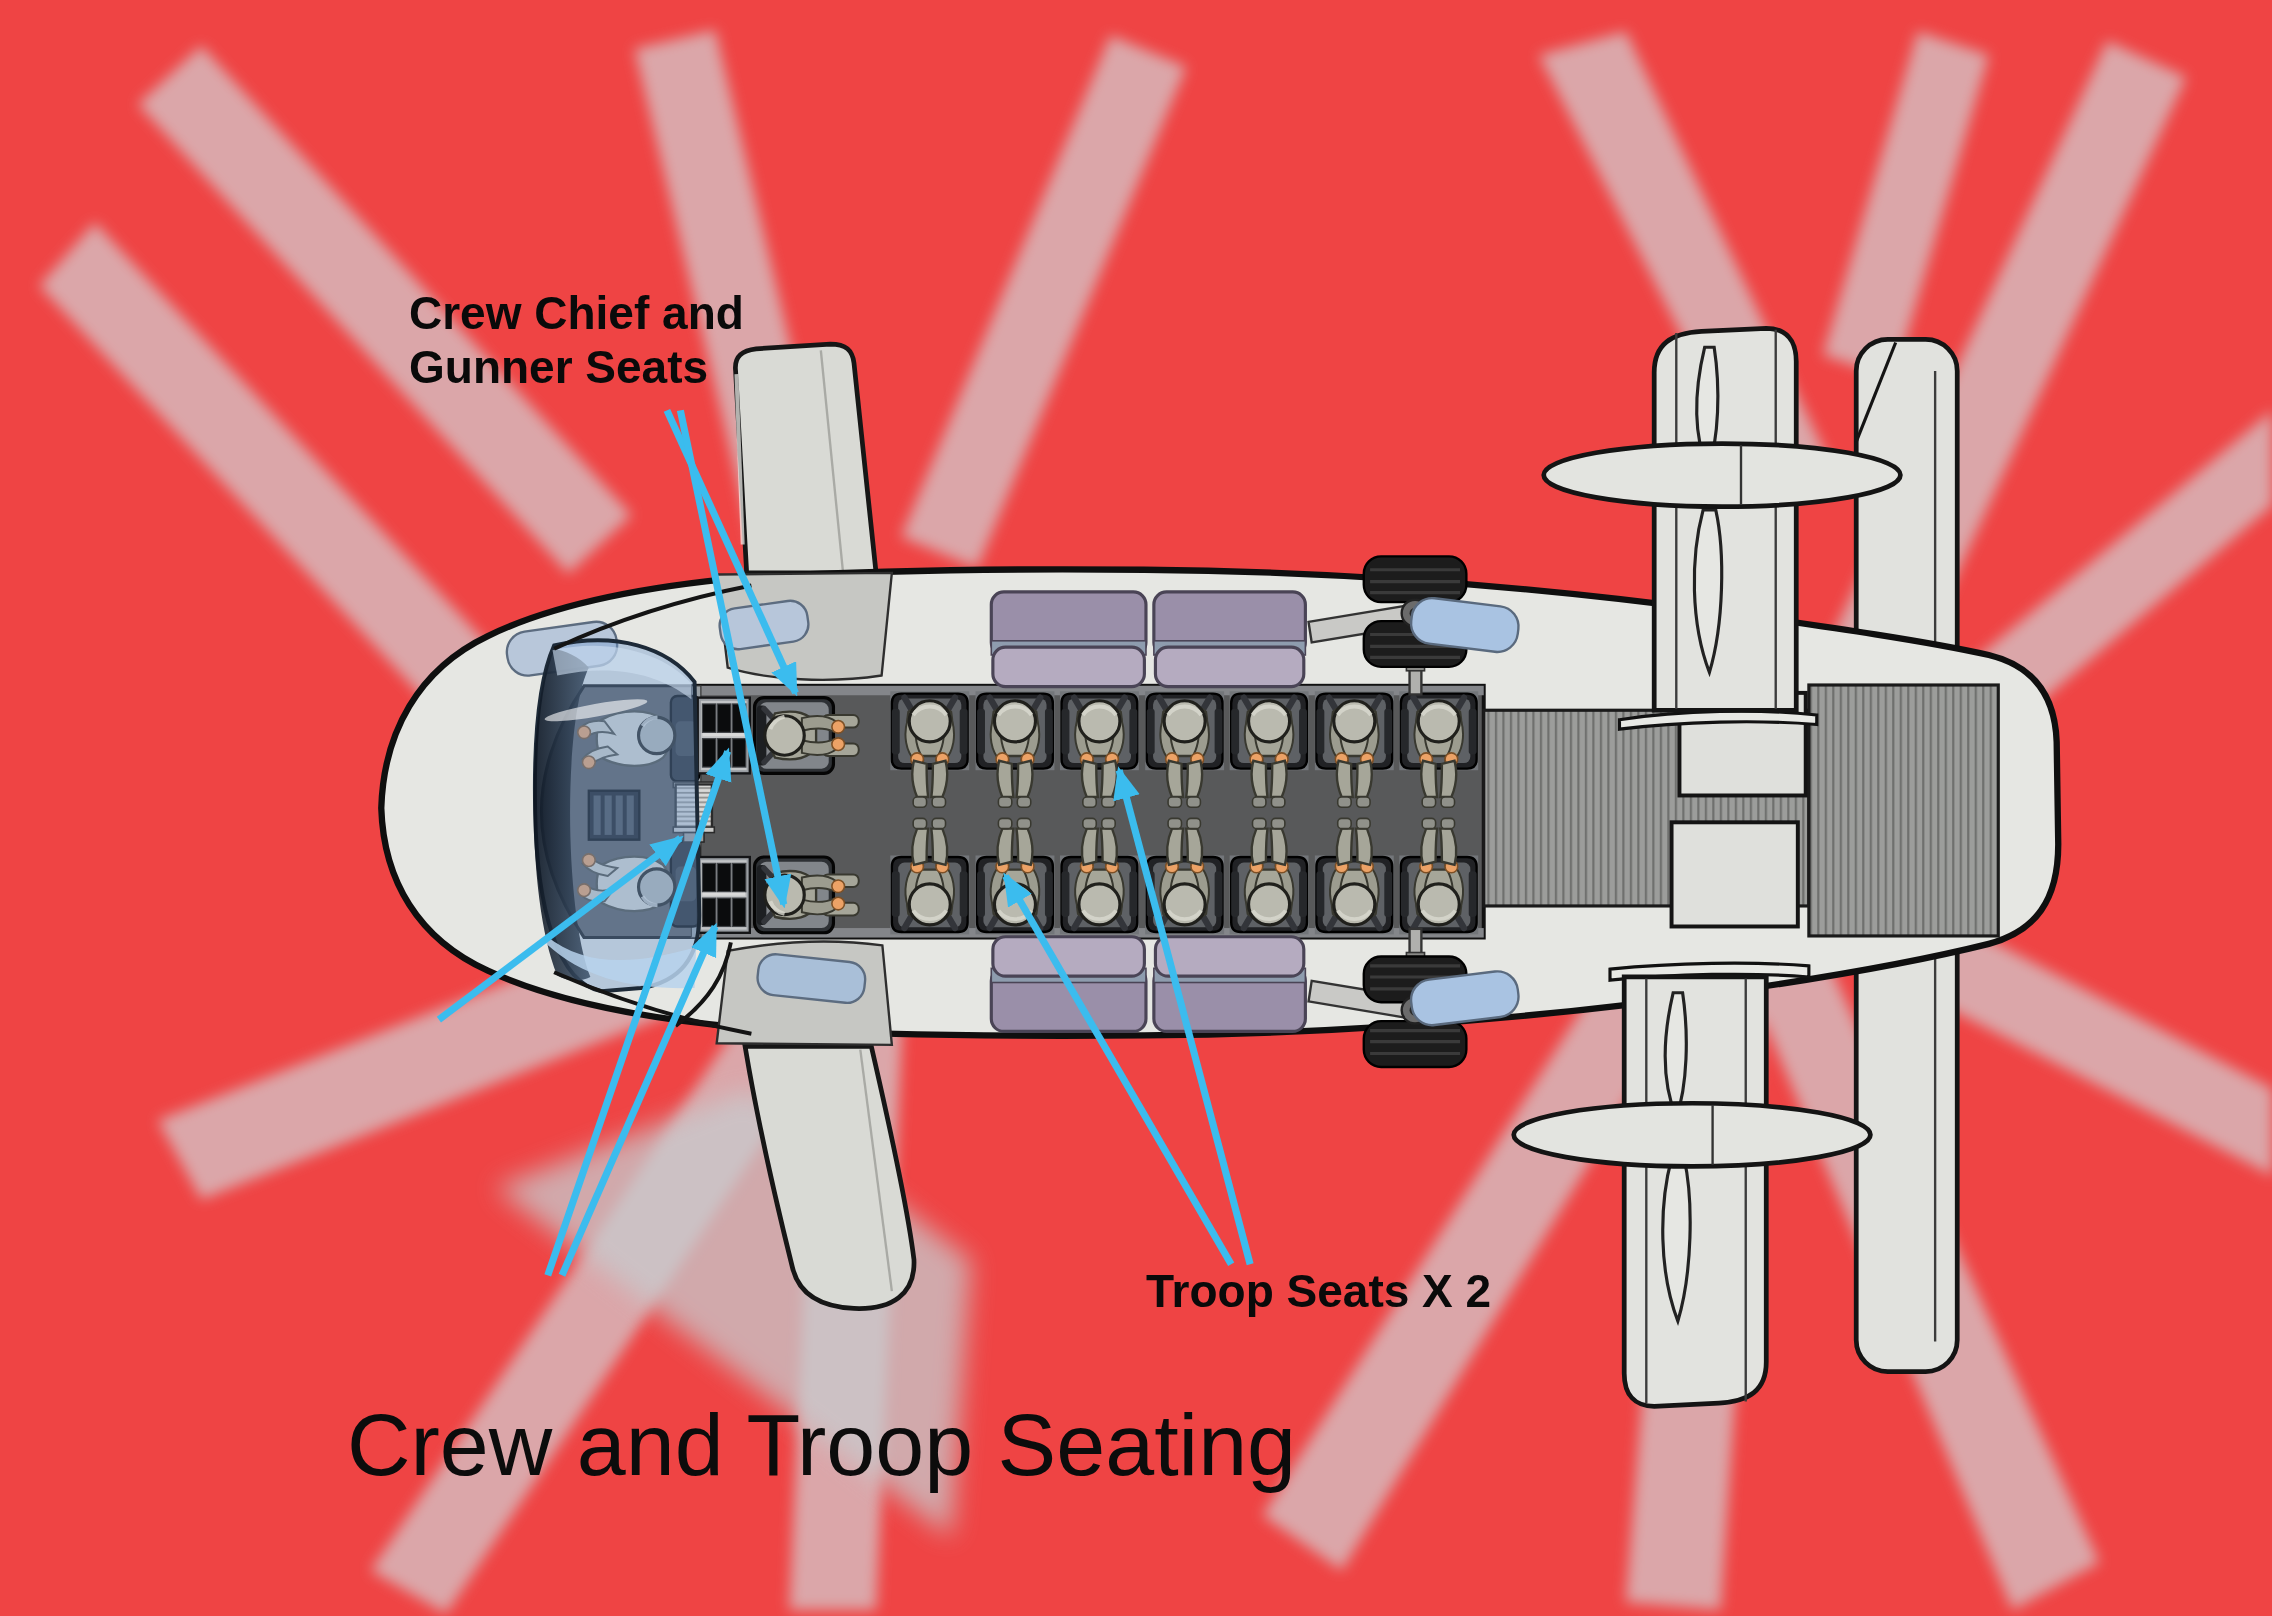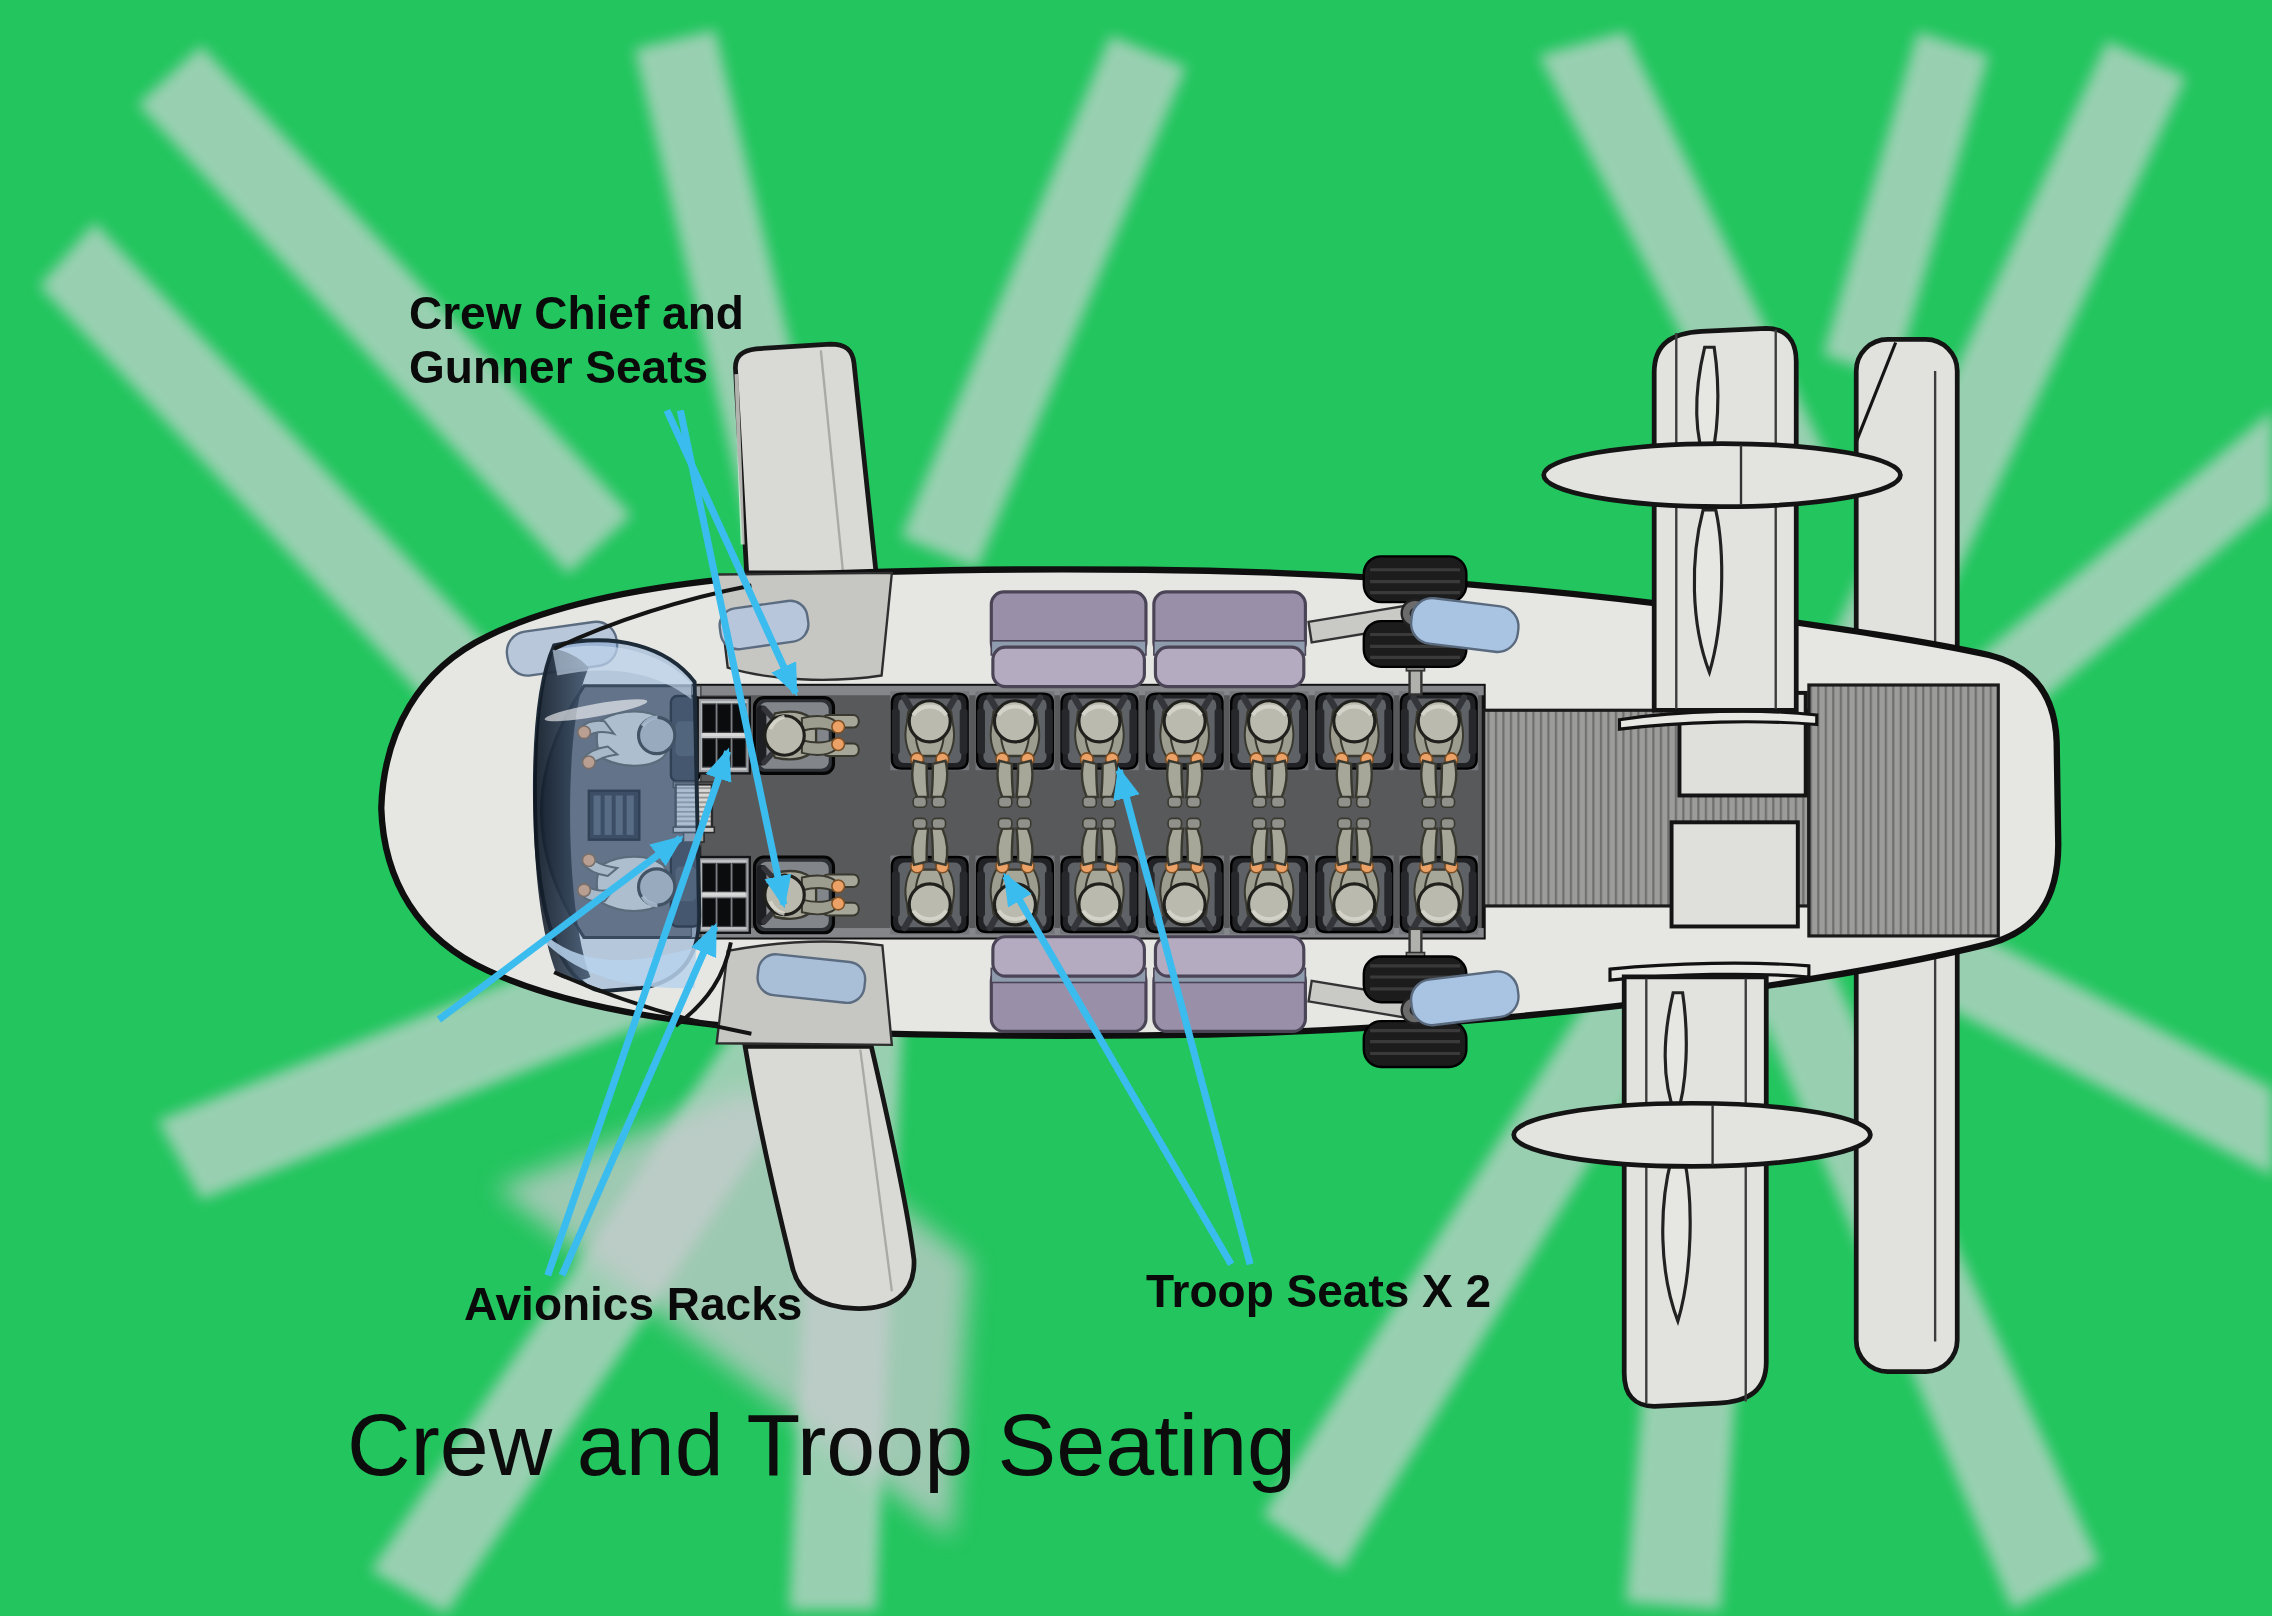--- a/index.html
+++ b/index.html
@@ -1,17 +1,17 @@
 <!DOCTYPE html>
 <html style="font-size:12.6px"><head>
 <meta charset="utf-8">
 <style>
   html,body{margin:0;padding:0;background:#ffffff;}
   #stage{
-    position:relative;width:2273px;height:1617px;background:#22c55e;overflow:hidden;
+    position:relative;width:2273px;height:1617px;background:#ef4444;overflow:hidden;
     font-family:"Liberation Sans", sans-serif;
   }
   #scene{position:absolute;left:0;top:0;}
   .lbl{
     position:absolute;color:#0a0a0a;font-weight:bold;font-size:46px;line-height:54px;
     white-space:nowrap;letter-spacing:0px;
   }
   .lbl span{display:block;}
   #lbl-crew{left:409px;top:286px;text-align:left;}
   #lbl-winch{left:267px;top:1024px;width:360px;text-align:center;}
@@ -307,22 +307,19 @@
     <line x1="712" y1="1616" x2="906" y2="1174" marker-end="url(#ah)"></line>
     <line x1="1584" y1="1602" x2="1418" y2="976" marker-end="url(#ah)"></line>
     <line x1="1560" y1="1602" x2="1274" y2="1110" marker-end="url(#ah)"></line>
   </g>
 </svg>
 
 <div class="lbl" id="lbl-crew">
   <span>Crew Chief and</span>
   <span>Gunner Seats</span>
 </div>
-<div class="lbl" id="lbl-avionics">
-  <span>Avionics Racks</span>
-</div>
 <div class="lbl" id="lbl-troop">
   <span>Troop Seats X 2</span>
 </div>
 <div id="diagram-title">Crew and Troop Seating</div>
 
 </div>
 
 
 </body></html>

